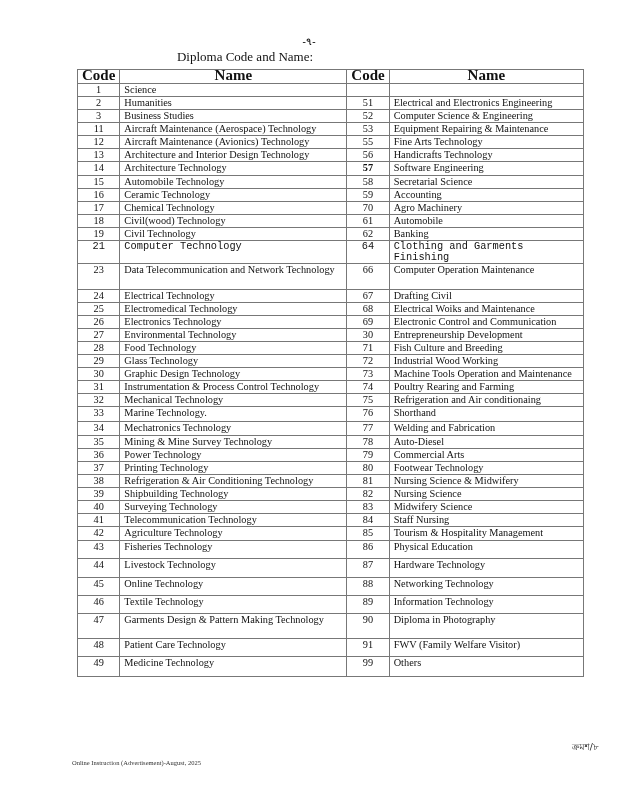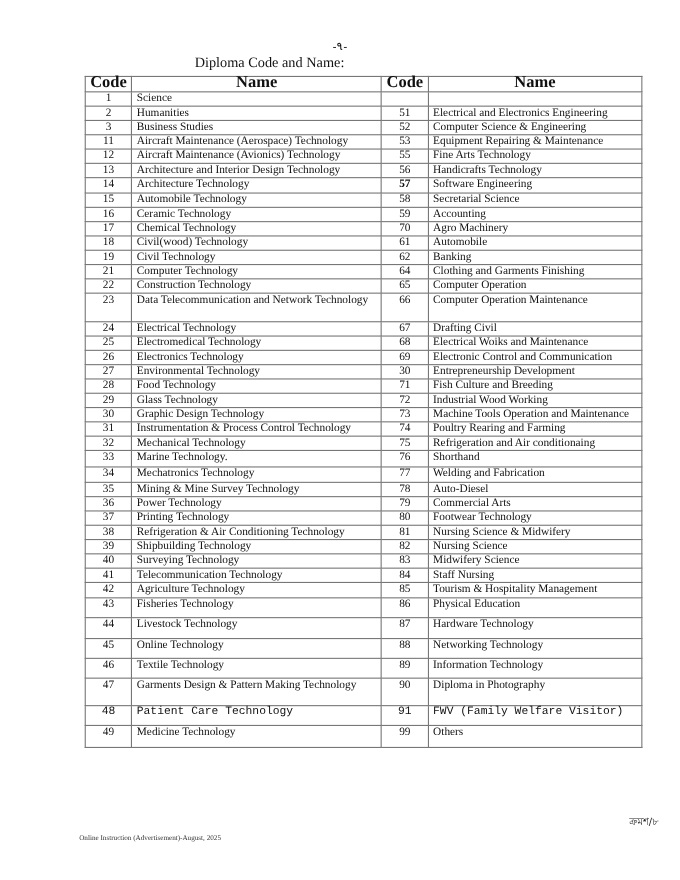--- a/index.html
+++ b/index.html
@@ -103,31 +103,25 @@
         <td class="c-name">Civil(wood) Technology</td>
         <td class="c-code2">61</td>
         <td class="c-name2">Automobile</td>
       </tr>
       <tr style="height: 13px;">
         <td class="c-code">19</td>
         <td class="c-name">Civil Technology</td>
         <td class="c-code2">62</td>
         <td class="c-name2">Banking</td>
       </tr>
-      <tr style="height: 13px;">
+      <tr style="height: 13px; font-family: Liberation Mono, monospace;">
         <td class="c-code">21</td>
         <td class="c-name">Computer Technology</td>
         <td class="c-code2">64</td>
         <td class="c-name2">Clothing and Garments Finishing</td>
-      </tr>
-      <tr style="height: 13px;">
-        <td class="c-code">22</td>
-        <td class="c-name">Construction Technology</td>
-        <td class="c-code2">65</td>
-        <td class="c-name2">Computer Operation</td>
       </tr>
       <tr style="height: 26px;">
         <td class="c-code">23</td>
         <td class="c-name">Data Telecommunication and Network Technology</td>
         <td class="c-code2">66</td>
         <td class="c-name2">Computer Operation Maintenance</td>
       </tr>
       <tr style="height: 13px;">
         <td class="c-code">24</td>
         <td class="c-name">Electrical Technology</td>
@@ -265,21 +259,21 @@
         <td class="c-name">Textile Technology</td>
         <td class="c-code2">89</td>
         <td class="c-name2">Information Technology</td>
       </tr>
       <tr style="height: 25px;">
         <td class="c-code">47</td>
         <td class="c-name">Garments Design &amp; Pattern Making Technology</td>
         <td class="c-code2">90</td>
         <td class="c-name2">Diploma in Photography</td>
       </tr>
-      <tr style="height: 18px; font-family: Liberation Mono, monospace;">
+      <tr style="height: 18px;">
         <td class="c-code">48</td>
         <td class="c-name">Patient Care Technology</td>
         <td class="c-code2">91</td>
         <td class="c-name2">FWV (Family Welfare Visitor)</td>
       </tr>
       <tr style="height: 20px;">
         <td class="c-code">49</td>
         <td class="c-name">Medicine Technology</td>
         <td class="c-code2">99</td>
         <td class="c-name2">Others</td>

